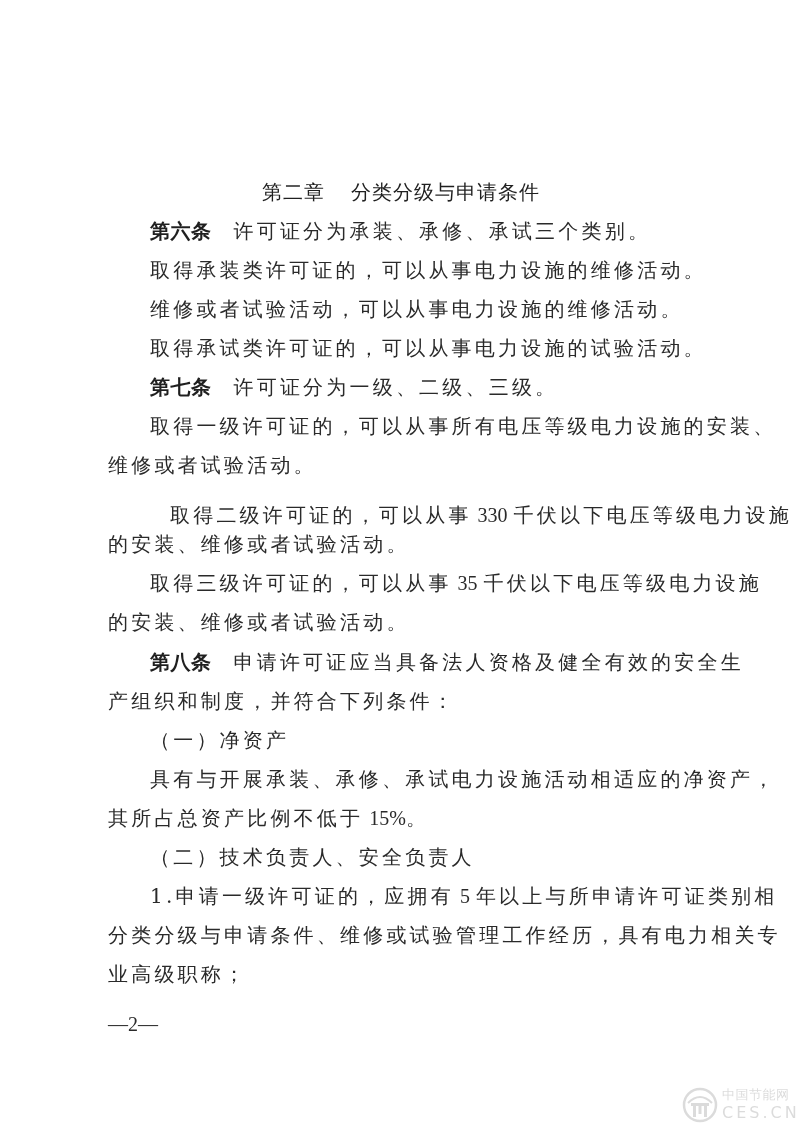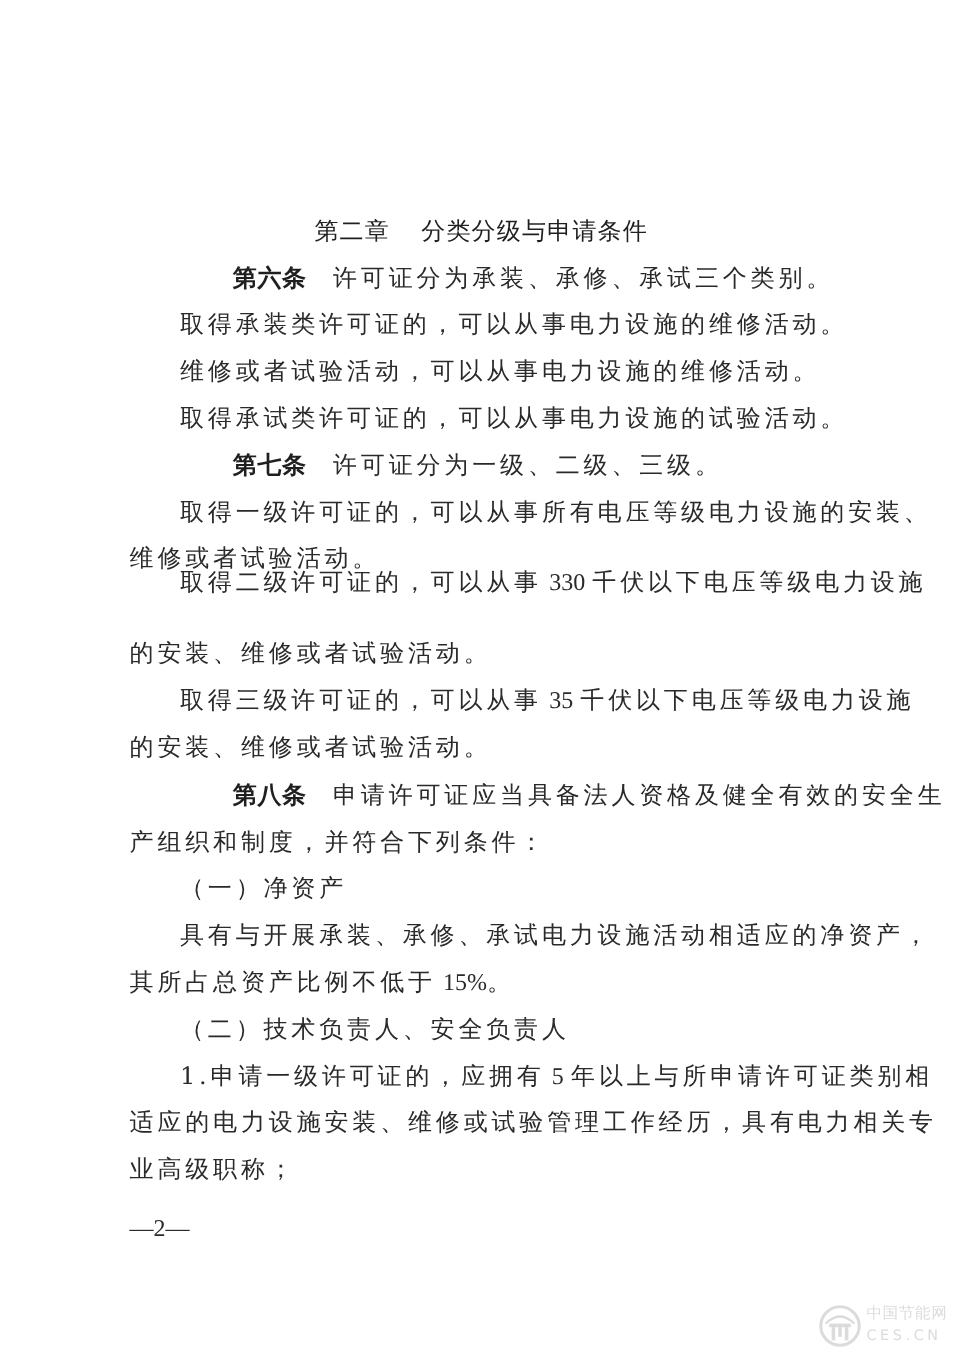--- a/index.html
+++ b/index.html
@@ -42,21 +42,20 @@
       color: #1f1f1f;
       letter-spacing: 1px;
     }
     .chapter-title .gap { display: inline-block; width: 26px; }
     .article-label {
       font-family: Liberation Serif, serif;
       font-weight: bold;
       color: #1f1f1f;
       letter-spacing: 0.5px;
       margin-right: 22px;
-      margin-left: 44px;
     }
     .num {
       font-family: "Liberation Serif", "DejaVu Serif", serif;
       letter-spacing: 0;
       margin: 0 6px;
     }
     .page-number {
       position: absolute;
       left: 108px;
       top: 1012px;
@@ -88,21 +87,21 @@
       font-family: "DejaVu Sans", "Liberation Sans", sans-serif;
       font-size: 13px;
       line-height: 16px;
       letter-spacing: 0.5px;
     }
     .watermark .wm-en {
       position: absolute;
       left: 40px;
       top: 20px;
       font-family: "DejaVu Sans", "Liberation Sans", sans-serif;
-      font-size: 12px;
+      font-size: 16px;
       line-height: 16px;
       letter-spacing: 3px;
     }
   </style>
 </head>
 <body>
 
 <div class="page">
 
   <div class="chapter-title" style="top:180px;">
@@ -114,21 +113,21 @@
   </div>
   <div class="line indent" style="top:258px;">取得承装类许可证的，可以从事电力设施的维修活动。</div>
   <div class="line indent" style="top:297px;">维修或者试验活动，可以从事电力设施的维修活动。</div>
   <div class="line indent" style="top:336px;">取得承试类许可证的，可以从事电力设施的试验活动。</div>
 
   <div class="line indent" style="top:375px;">
     <span class="article-label">第七条</span><span>许可证分为一级、二级、三级。</span>
   </div>
   <div class="line indent" style="top:414px;">取得一级许可证的，可以从事所有电压等级电力设施的安装、</div>
   <div class="line" style="top:453px;">维修或者试验活动。</div>
-  <div class="line indent" style="top:473px;">
+  <div class="line indent" style="top:503px;margin-left:20px;">
     <span>取得二级许可证的，可以从事</span><span class="num">330</span><span>千伏以下电压等级电力设施</span>
   </div>
   <div class="line" style="top:532px;">的安装、维修或者试验活动。</div>
   <div class="line indent" style="top:571px;">
     <span>取得三级许可证的，可以从事</span><span class="num">35</span><span>千伏以下电压等级电力设施</span>
   </div>
   <div class="line" style="top:610px;">的安装、维修或者试验活动。</div>
 
   <div class="line indent" style="top:650px;">
     <span class="article-label">第八条</span><span>申请许可证应当具备法人资格及健全有效的安全生</span>
@@ -136,21 +135,21 @@
   <div class="line" style="top:689px;">产组织和制度，并符合下列条件：</div>
   <div class="line indent" style="top:728px;text-align:center;">（一）净资产</div>
   <div class="line indent" style="top:767px;">具有与开展承装、承修、承试电力设施活动相适应的净资产，</div>
   <div class="line" style="top:806px;">
     <span>其所占总资产比例不低于</span><span class="num" style="margin-right:0;">15%</span><span>。</span>
   </div>
   <div class="line indent" style="top:845px;">（二）技术负责人、安全负责人</div>
   <div class="line indent" style="top:884px;">
     <span>1.申请一级许可证的，应拥有</span><span class="num">5</span><span>年以上与所申请许可证类别相</span>
   </div>
-  <div class="line" style="top:923px;">适应的电力设施安装、维修或试验管理工作经历，具有电力相关专</div>
+  <div class="line" style="top:923px;">分类分级与申请条件、维修或试验管理工作经历，具有电力相关专</div>
   <div class="line" style="top:962px;">业高级职称；</div>
 </div>
 
 <div class="page-number">—2—</div>
 
 <div class="watermark">
   <svg class="logo-icon" viewBox="0 0 36 36">
     <circle cx="18" cy="18" r="16" fill="none" stroke="currentColor" stroke-width="2.5"></circle>
     <path d="M6 16 Q18 4 30 16" fill="none" stroke="currentColor" stroke-width="2"></path>
     <rect x="9" y="16" width="18" height="3" fill="currentColor"></rect>

